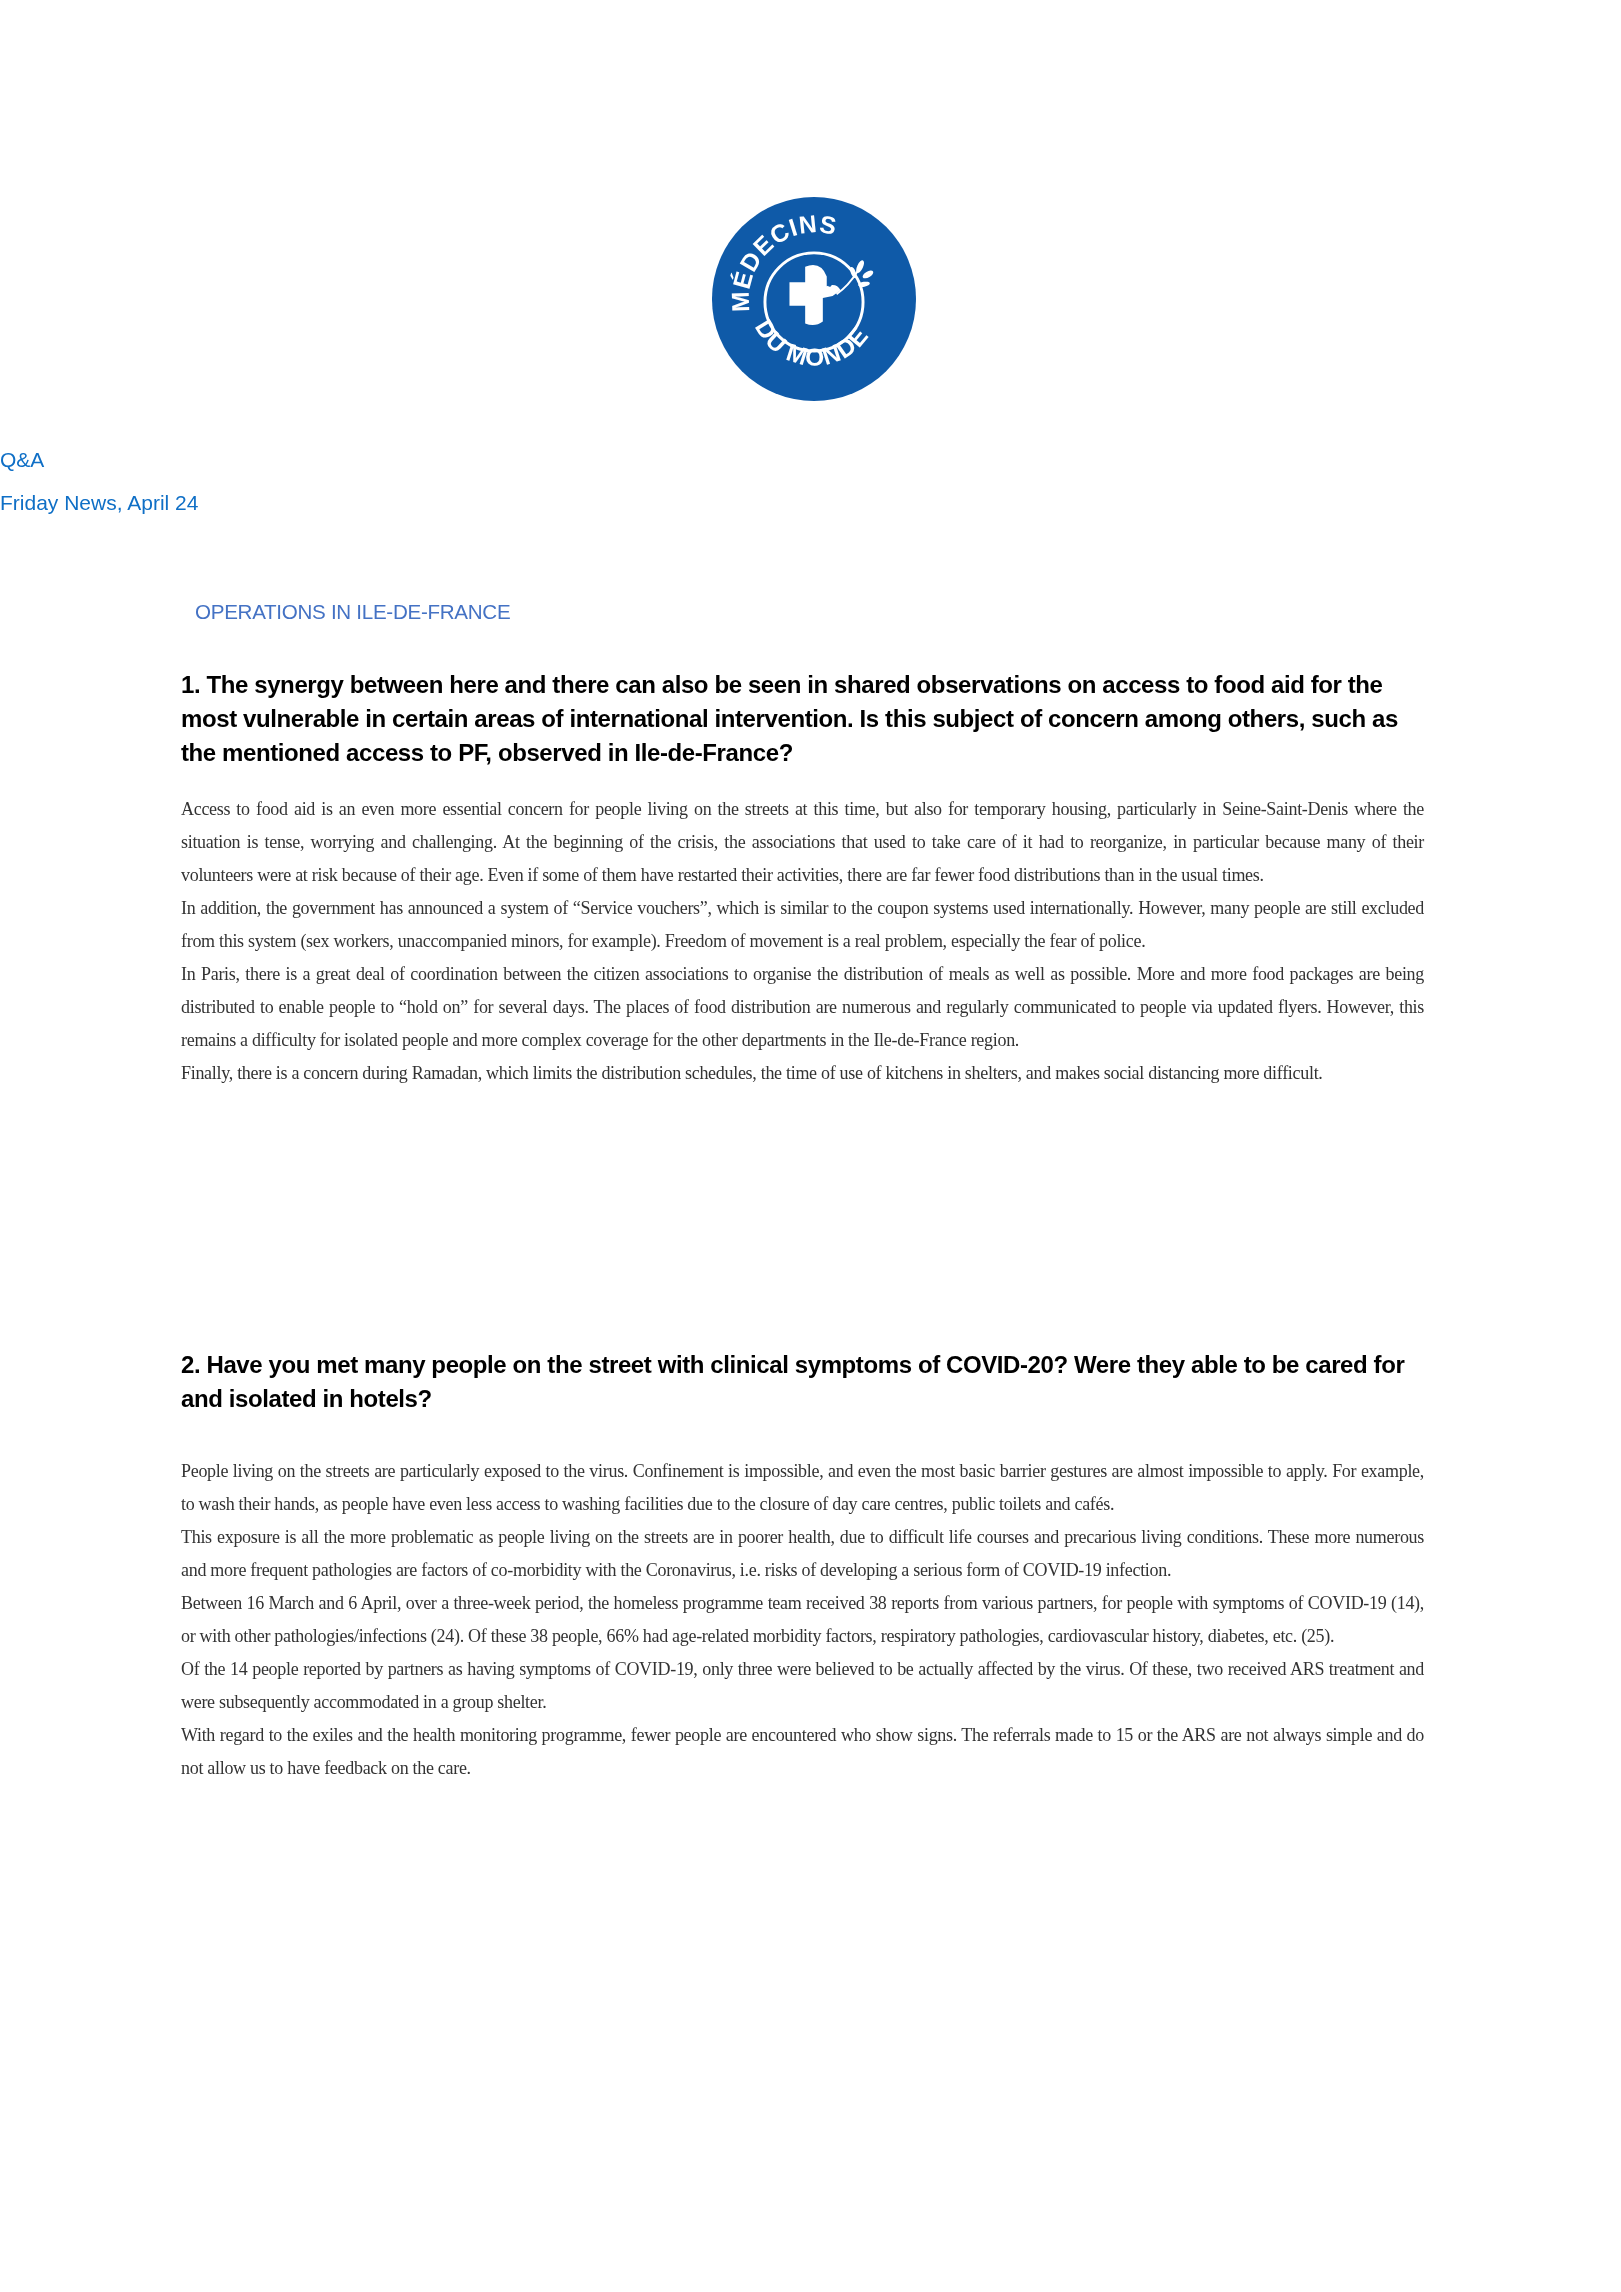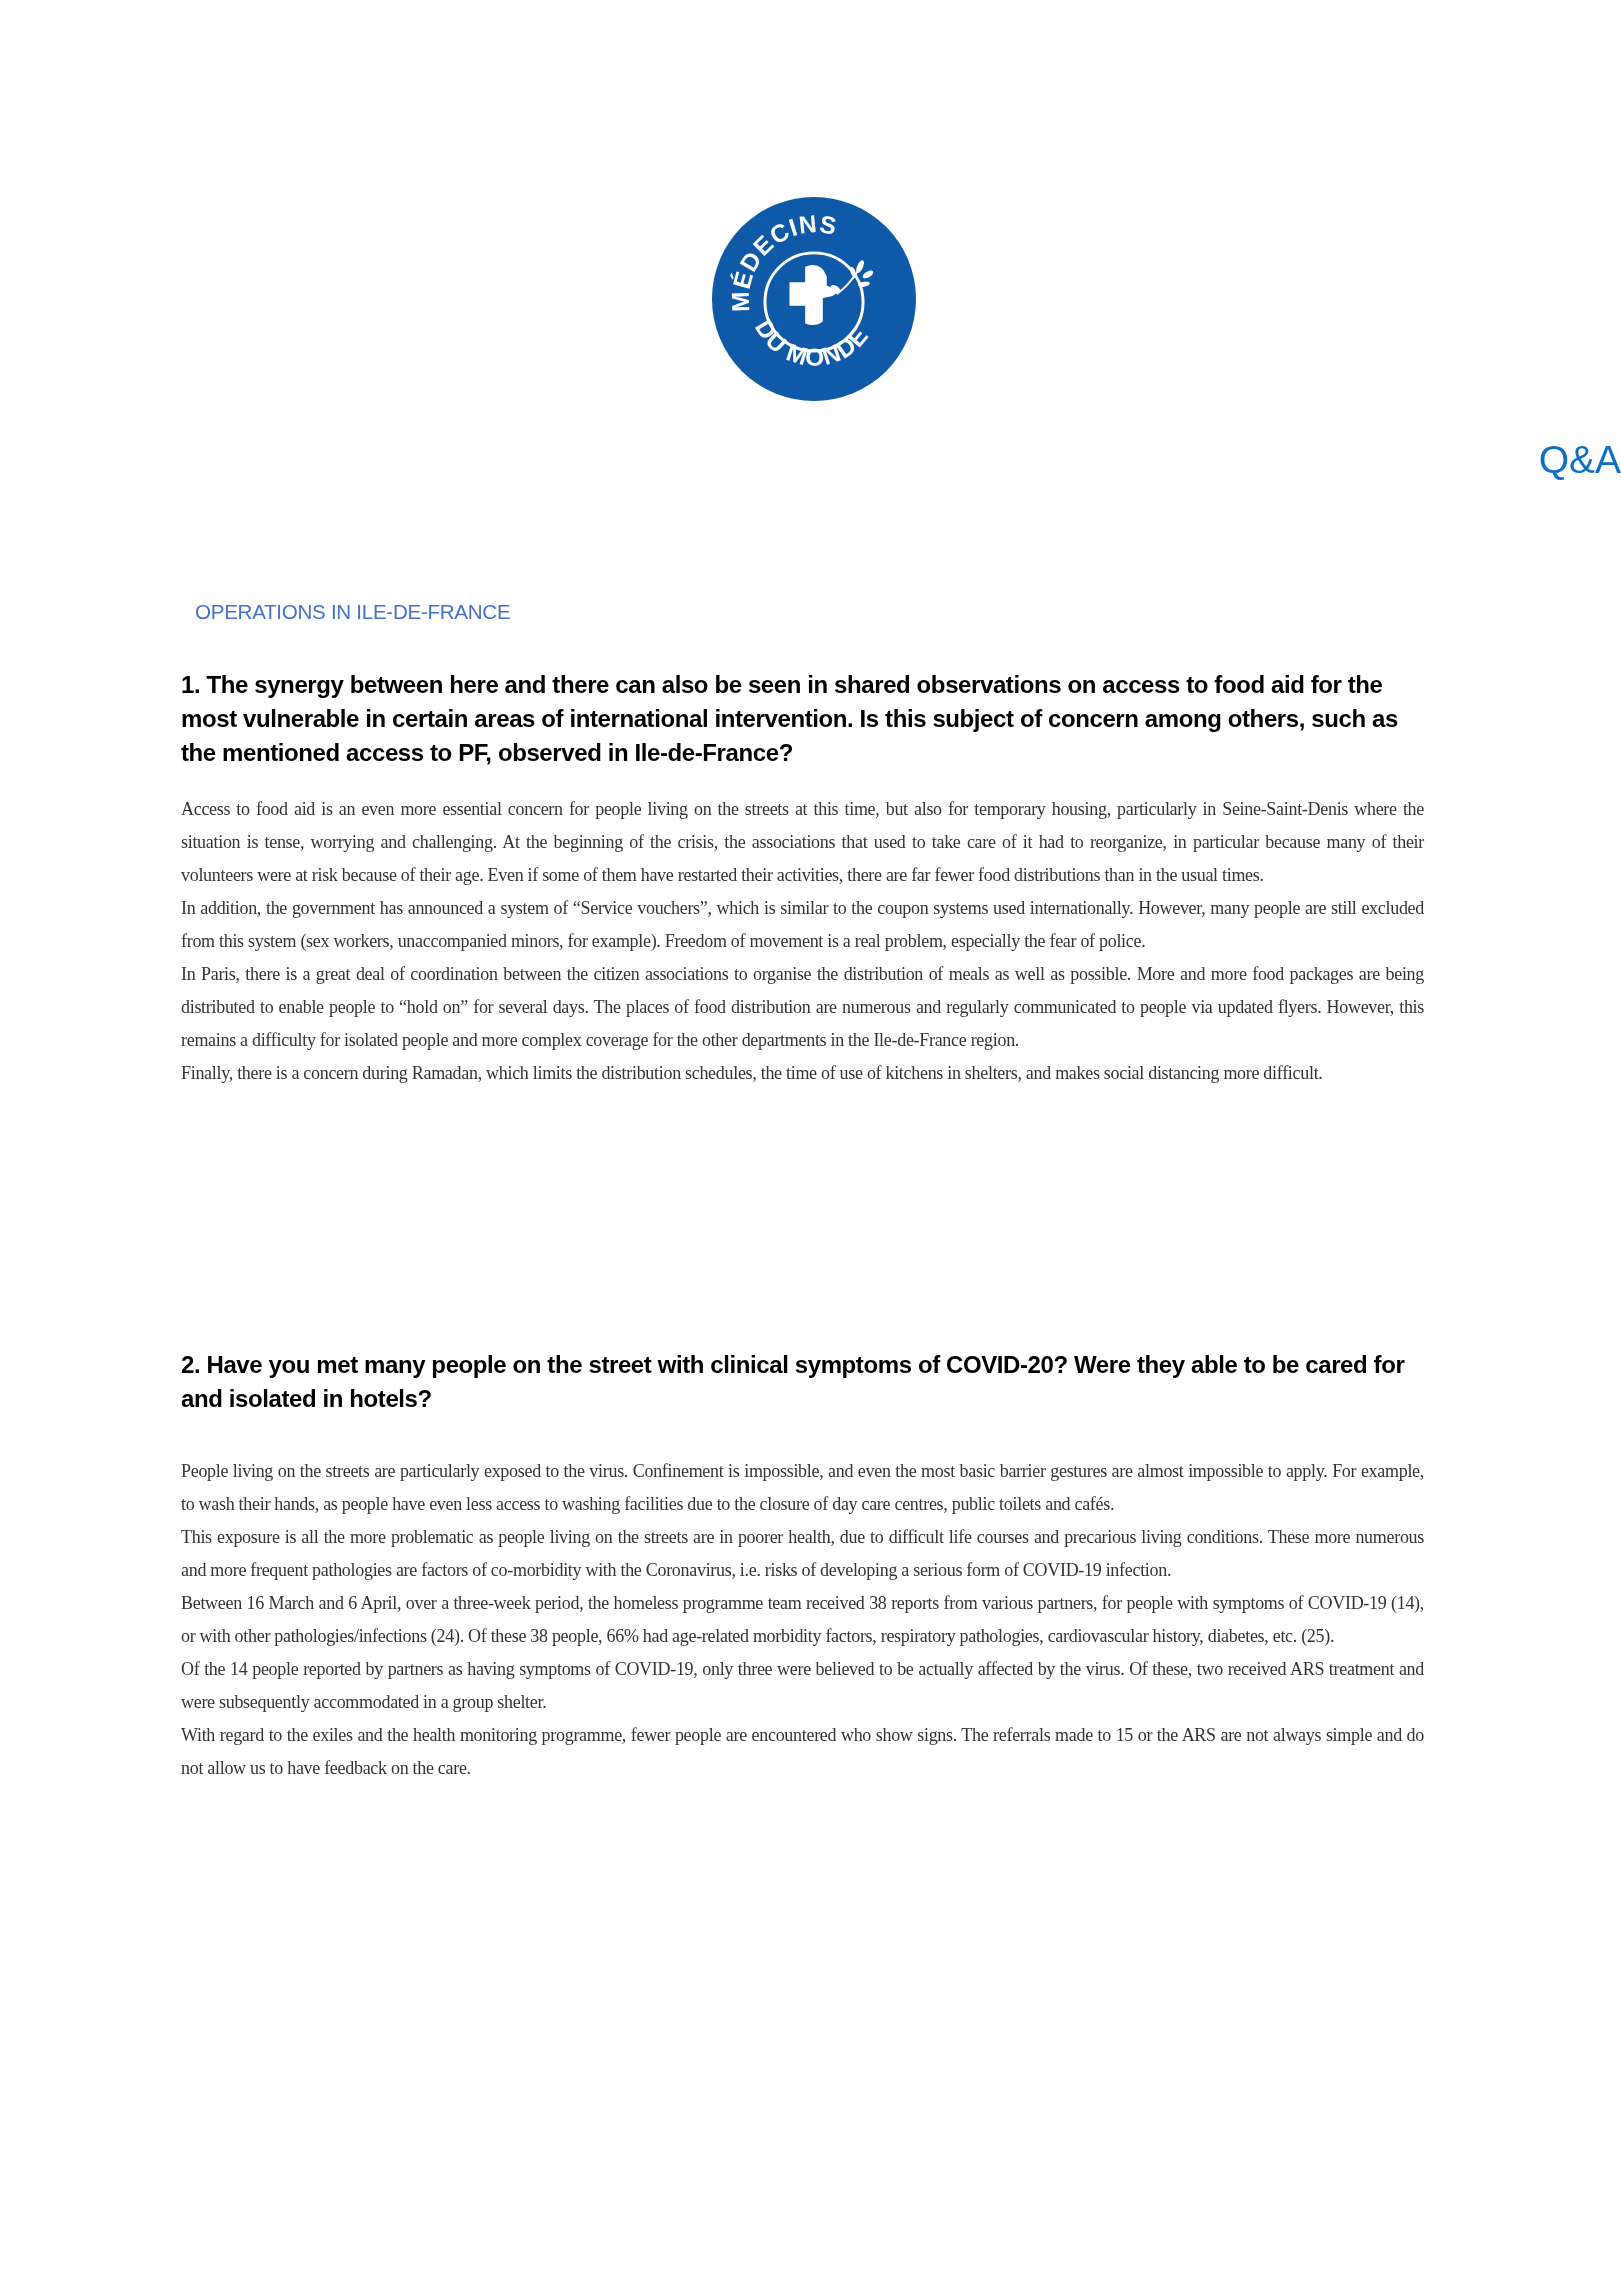--- a/index.html
+++ b/index.html
@@ -1,21 +1,21 @@
 <!DOCTYPE html>
 <html><head>
   <meta charset="utf-8">
   <style>
     html, body { margin: 0; padding: 0; background: #ffffff; }
     body { width: 1621px; height: 2293px; position: relative; overflow: hidden;
            font-family: "Liberation Sans", sans-serif; color: #262626; }
     .logo-wrap { position: absolute; left: 711px; top: 196px; width: 206px; height: 206px; }
     .logo-wrap svg { width: 206px; height: 206px; display: block; }
-    .title-block { position: absolute; left: 0; width: 1621px; top: 438px; text-align: right;
-                   color: #0f6fc6; font-size: 39px; line-height: 43px; }
+    .title-block { position: absolute; left: 0; width: 1621px; top: 438px; text-align: left;
+                   color: #0f6fc6; font-size: 21px; line-height: 43px; }
     .section-heading { position: absolute; left: 195px; top: 600px; color: #4472c4;
                        font-weight: normal; font-size: 20.6px; letter-spacing: -0.3px; }
     .content { position: absolute; left: 181px; width: 1243px; }
     .question { font-weight: bold; font-size: 24px; line-height: 34px; color: #000;
                 letter-spacing: -0.4px; margin: 0; }
     .answer p { margin: 0; font-size: 18px; line-height: 33px; text-align: justify;
                 letter-spacing: -0.3px; color: #333; font-family: Liberation Serif, serif; }
     #q1 { top: 668px; }
     #a1 { top: 793px; }
     #q2 { top: 1348px; }
@@ -47,20 +47,21 @@
       <textPath href="#arcTop">MÉDECINS</textPath>
     </text>
     <text font-family="Liberation Sans, sans-serif" font-weight="bold" font-size="25" fill="#ffffff" letter-spacing="1">
       <textPath href="#arcBottom" startOffset="8">DU MONDE</textPath>
     </text>
   </svg>
 </div>
 
 <div class="title-block">
   <div>Q&amp;A</div>
+  <div>Friday News, April 24</div>
 </div>
 
 <div class="section-heading">OPERATIONS IN ILE-DE-FRANCE</div>
 
 <div class="content" id="q1">
   <p class="question">1. The synergy between here and there can also be seen in shared observations on access to food aid for the most vulnerable in certain areas of international intervention. Is this subject of concern among others, such as the mentioned access to PF, observed in Ile-de-France?</p>
 </div>
 <div class="content answer" id="a1">
   <p>Access to food aid is an even more essential concern for people living on the streets at this time, but also for temporary housing, particularly in Seine-Saint-Denis where the situation is tense, worrying and challenging. At the beginning of the crisis, the associations that used to take care of it had to reorganize, in particular because many of their volunteers were at risk because of their age. Even if some of them have restarted their activities, there are far fewer food distributions than in the usual times.</p>
   <p>In addition, the government has announced a system of “Service vouchers”, which is similar to the coupon systems used internationally. However, many people are still excluded from this system (sex workers, unaccompanied minors, for example). Freedom of movement is a real problem, especially the fear of police.</p>

